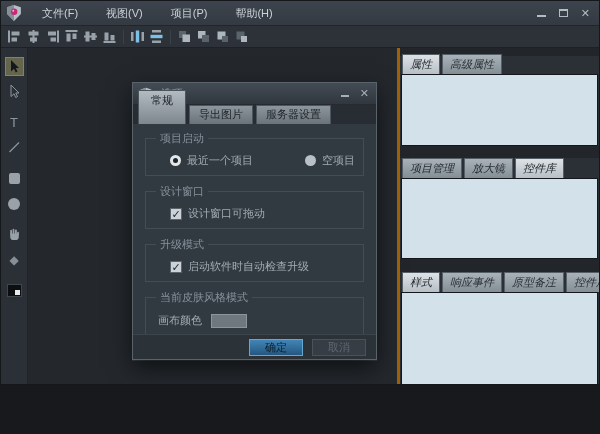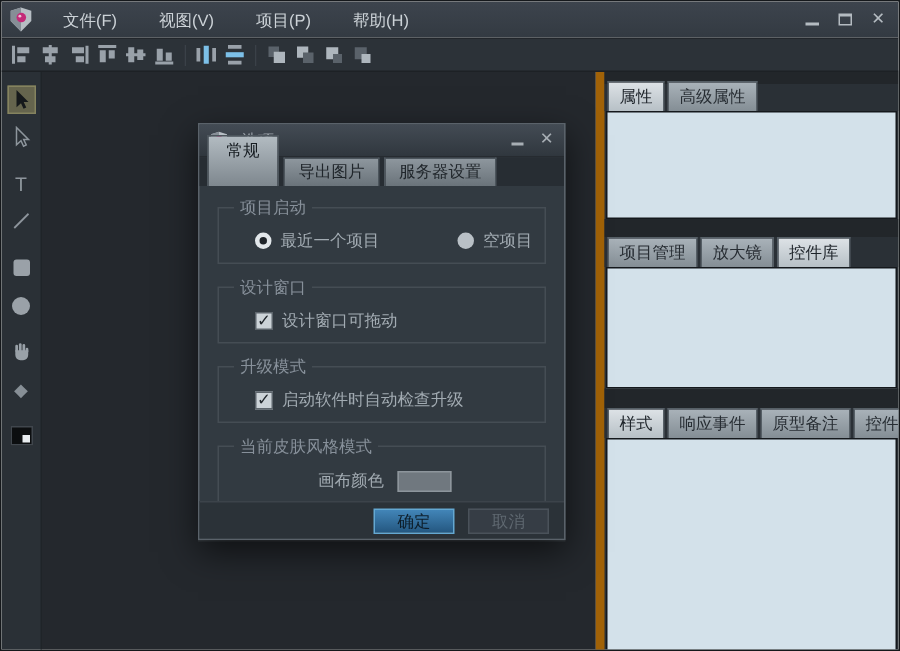--- a/index.html
+++ b/index.html
@@ -1,18 +1,18 @@
 <!DOCTYPE html>
 <html><head>
 <meta charset="utf-8">
 <style>
   * { margin:0; padding:0; box-sizing:border-box; }
   html,body { width:600px; height:434px; overflow:hidden; background:#17191c;
               font-family:"Liberation Sans","DejaVu Sans",sans-serif; }
-  .window { position:relative; width:600px; height:434px; background:#ffffff;
+  .window { position:relative; width:600px; height:385px; background:#f97316;
             border:1px solid #15181b; overflow:hidden; }
 
   
   .titlebar { height:25px; display:flex; align-items:center; padding:0 6px 0 4px;
               background:linear-gradient(#3d444d,#333a42); border-bottom:1px solid #22262b; }
   .logo { width:18px; height:18px; margin-right:9px; flex:none; }
   .menu-item { font-size:11px; color:#ccd2d7; padding:3px 10px; margin-right:8px; cursor:default; }
   .tb-spacer { flex:1; }
   .winctl { display:flex; align-items:center; gap:13px; margin-right:3px; }
   .ctl-min { width:9px; height:2px; background:#b4bbc1; margin-top:5px; }
@@ -40,22 +40,22 @@
   .tool-circ { width:12px; height:12px; background:#9aa1a8; border-radius:50%; }
   .tool-diamond { color:#878f96; font-size:12px; line-height:12px; }
   .tool-swatch { width:15px; height:13px; background:#0c0e10; border:1px solid #40464d; position:relative; }
   .tool-swatch i { position:absolute; right:1px; bottom:1px; width:5px; height:5px; background:#e8ecef; }
   .tool-gap { height:6px; }
 
   
   .canvas { flex:1; background:#24282d; position:relative; }
 
   
-  .rightpanel { width:202px; background:#2a3036; border-left:6px solid #a16207;
-                display:flex; flex-direction:column; }
+  .rightpanel { width:202px; background:#2a3036; border-left:3px solid #a16207;
+                display:flex; flex-direction:column;font-style:italic; }
   .rp-gap1 { height:8px; background:#22262a; }
   .rp-gap  { background:#22262a; }
   .g2 { height:12px; } .g3 { height:13px; }
   .ptabs { display:flex; align-items:flex-end; padding-left:2px; gap:2px; background:#2a3036; }
   .t1 { height:18px; } .t23 { height:20px; }
   .ptab { font-size:11px; color:#272d33; padding:2px 7px 2px;
           background:linear-gradient(#a9b2b9,#848e95); border:1px solid #565f66; border-bottom:none;
           white-space:nowrap; }
   .ptab.active { background:linear-gradient(#dde2e6,#b7c0c6); color:#1d2329; position:relative; }
   .pcontent { margin:0 1px; border:1px solid #14181c; background:#d3e1ea; }
@@ -83,21 +83,21 @@
   fieldset { border:1px solid #454d54; margin-bottom:8px; padding:4px 8px 7px; }
   legend { font-size:11px; color:#87909a; padding:0 4px; margin-left:2px; }
   .row { display:flex; align-items:center; padding-left:16px; margin-top:3px; }
   .lbl { font-size:11px; color:#a2abb2; margin-left:6px; }
   .radio-sel { width:11px; height:11px; border-radius:50%; background:#e2e7ea; position:relative; flex:none; }
   .radio-sel i { position:absolute; left:3px; top:3px; width:5px; height:5px; border-radius:50%; background:#1f2429; }
   .radio-un { width:11px; height:11px; border-radius:50%; background:#b9c0c6; flex:none; }
   .r2 { margin-left:52px; }
   .chk { width:12px; height:12px; background:#ccd3d8; border:1px solid #5d656c; flex:none;
          color:#22282d; font-size:11px; line-height:10px; text-align:center; font-weight:bold; }
-  .color-row { display:flex; align-items:center; padding-left:4px; margin-top:4px;justify-content:center; }
+  .color-row { display:flex; align-items:center; padding-left:4px; margin-top:4px; }
   .swatch-btn { width:36px; height:14px; background:#70787f; border:1px solid #8d959c; margin-left:9px; }
 
   .dlg-footer { position:absolute; left:0; right:0; bottom:0; height:25px; background:#2b3238;
                 border-top:1px solid #3c434a; display:flex; align-items:center;
                 justify-content:flex-end; gap:9px; padding-right:10px; }
   .btn { width:54px; height:17px; font-size:11px; display:flex; align-items:center; justify-content:center; }
   .btn-ok { background:linear-gradient(#4285b8,#245780); border:1px solid #64a8d2; color:#0d1d29; }
   .btn-cancel { background:#363d45; border:1px solid #4a525a; color:#5f6870; }
 </style>
 </head>

